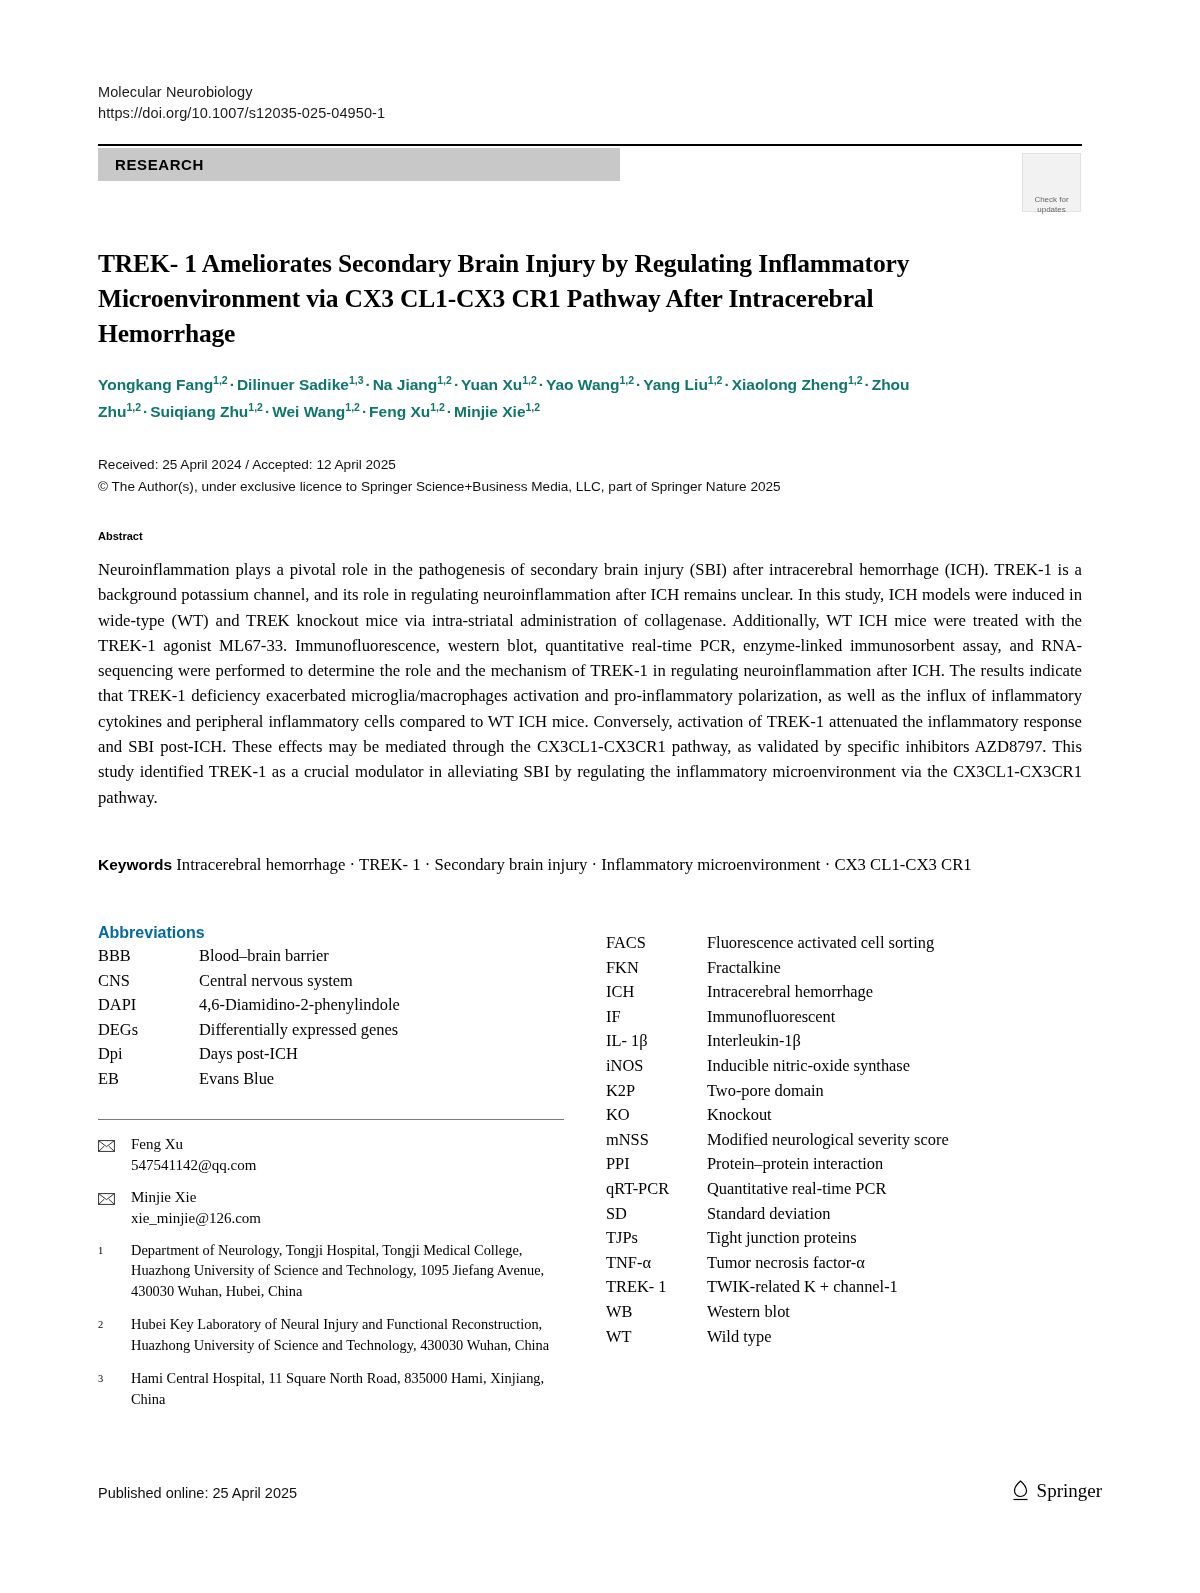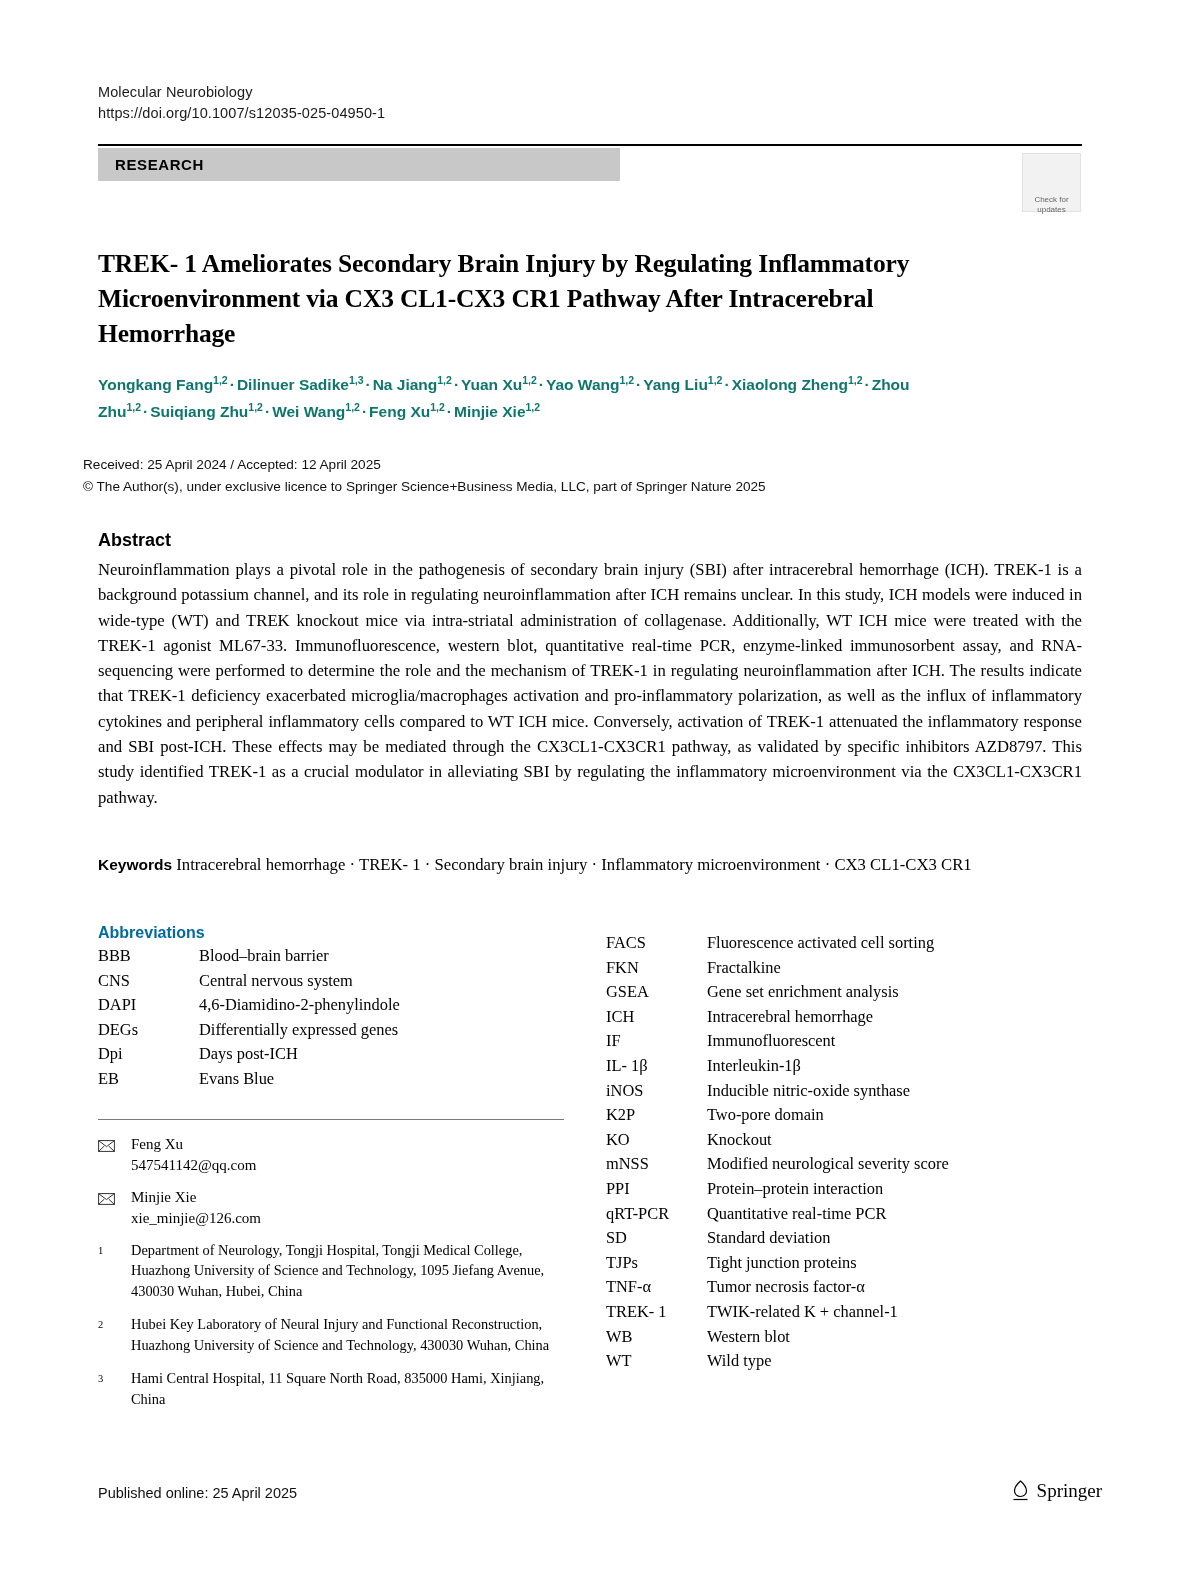--- a/index.html
+++ b/index.html
@@ -116,36 +116,36 @@
     font-size: 10.5px;
     font-weight: bold;
     vertical-align: super;
     line-height: 0;
   }
   .sep { font-weight: bold; padding: 0 2px; }
 
   
   .pubdates {
     position: absolute;
-    left: 83px;
+    left: 98px;
     top: 430px;
     font-family: "Liberation Sans", sans-serif;
     font-size: 13.6px;
     line-height: 22px;
     color: #111;
   }
 
   
   .abs-heading {
     position: absolute;
     left: 98px;
     top: 506px;
     font-family: "Liberation Sans", sans-serif;
     font-weight: bold;
-    font-size: 18px;
+    font-size: 11px;
     color: #000;
   }
   .abs-body {
     position: absolute;
     left: 98px;
     top: 533px;
     width: 984px;
     font-size: 16.7px;
     line-height: 25.3px;
     text-align: justify;
@@ -381,24 +381,20 @@
     <div class="abbr-list" id="abbr-right">
         <div class="abbr-row">
           <div class="abbr-term">FACS</div>
           <div class="abbr-def">Fluorescence activated cell sorting</div>
         </div>
         <div class="abbr-row">
           <div class="abbr-term">FKN</div>
           <div class="abbr-def">Fractalkine</div>
         </div>
         <div class="abbr-row">
-          <div class="abbr-term">GSEA</div>
-          <div class="abbr-def">Gene set enrichment analysis</div>
-        </div>
-        <div class="abbr-row">
           <div class="abbr-term">ICH</div>
           <div class="abbr-def">Intracerebral hemorrhage</div>
         </div>
         <div class="abbr-row">
           <div class="abbr-term">IF</div>
           <div class="abbr-def">Immunofluorescent</div>
         </div>
         <div class="abbr-row">
           <div class="abbr-term">IL- 1β</div>
           <div class="abbr-def">Interleukin-1β</div>

